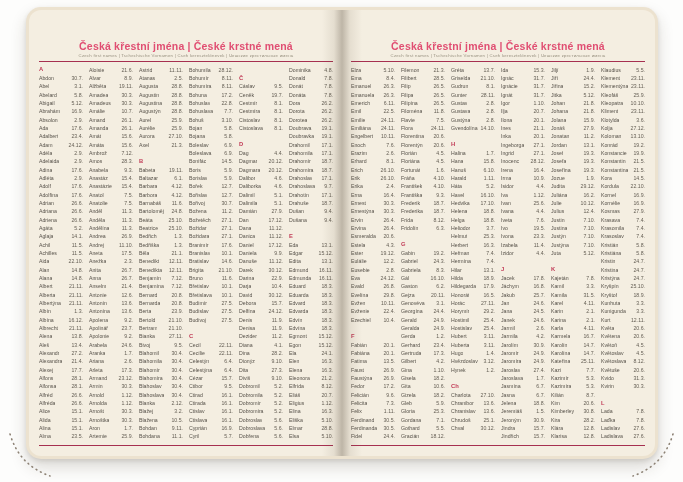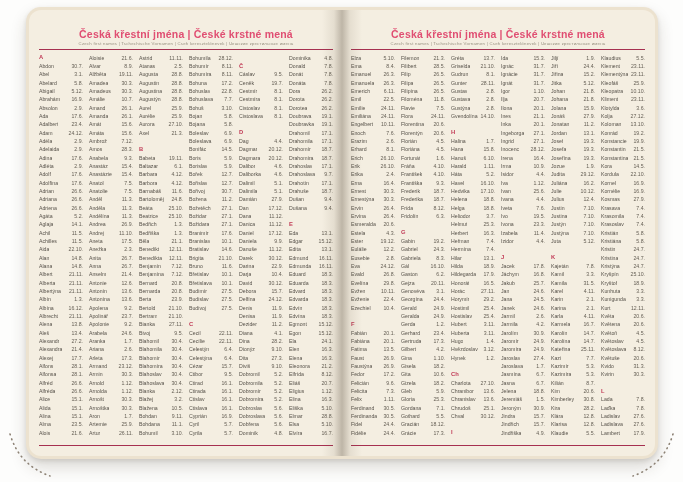--- a/index.html
+++ b/index.html
@@ -27,21 +27,21 @@
       rgba(70,56,38,.30) 51%, rgba(95,78,55,.10) 70%, rgba(0,0,0,0) 100%);
     pointer-events:none;
   }
   .page{
     position:absolute;top:10px;bottom:10px;width:294px;
     display:flex;flex-direction:column;
   }
   .page.left{left:10px;}
   .page.right{right:10px;}
   .title{
-    margin:8px 0 1px 0;text-align:center;
+    margin:20px 0 1px 0;text-align:center;
     font-size:10.5px;font-weight:bold;letter-spacing:.2px;
     color:var(--title-color,#e04e72);
   }
   .subtitle{
     text-align:center;font-size:4.3px;letter-spacing:.25px;
     color:#97907f;margin-bottom:3px;white-space:nowrap;
   }
   .rule{height:1.2px;background:var(--rule-color,#a63050);flex:none;}
   .rule.top{margin-bottom:4px;}
   .rule.bottom{margin-top:4px;}

